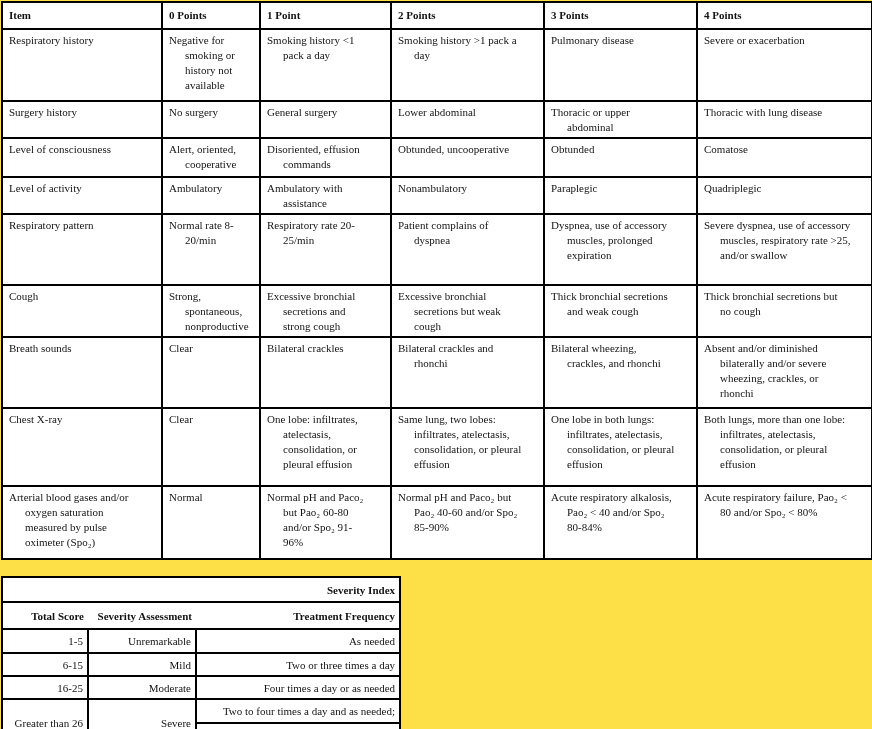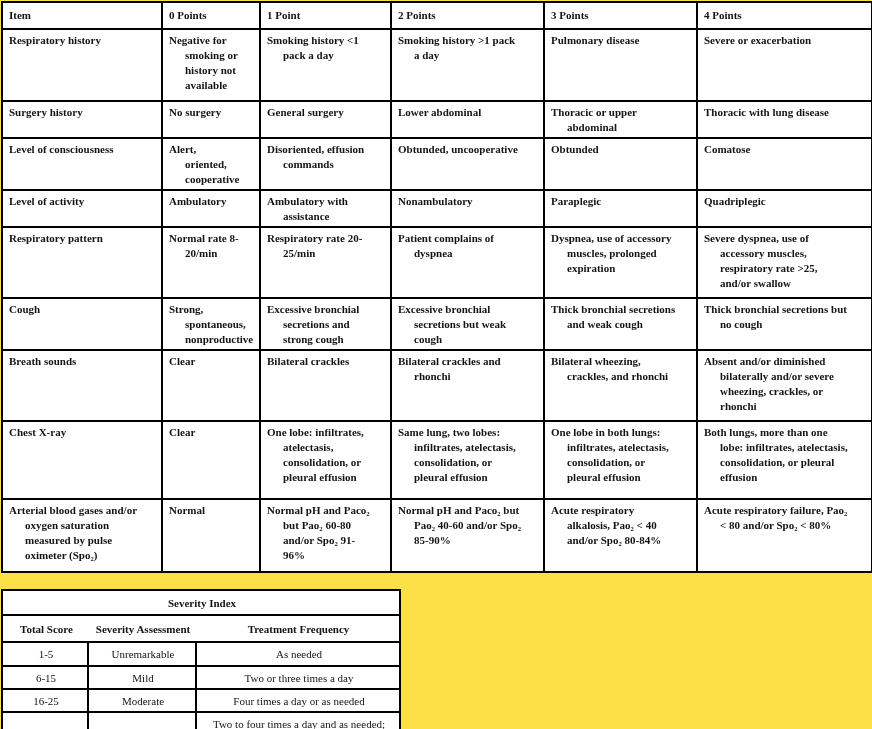--- a/index.html
+++ b/index.html
@@ -30,40 +30,40 @@
     line-height: 15px;
   }
   table.main th,
   table.main td {
     border: 2px solid #000000;
     vertical-align: top;
     text-align: left;
     padding: 3px 20px 2px 22px;
     text-indent: -16px; 
     overflow: hidden;
-    font-weight: bold;
+    font-weight: normal;
   }
   table.main th {
     font-weight: bold;
     vertical-align: middle;
     padding: 2px 4px 2px 6px;
     text-indent: 0;
     border-bottom: 2px solid #000000;
   }
   
   table.sev {
     width: 398px;
     margin: 16px 0 0 1px;
     font-size: 11px;
     line-height: 14px;
   }
   table.sev td {
     border: 2px solid #000000;
     vertical-align: middle;
-    text-align: center;
+    text-align: right;
     padding: 2px 4px 2px 6px;
     overflow: hidden;
   }
   table.sev td.sev-title,
   table.sev tr.sev-head td {
     font-weight: bold;
   }
   table.sev tr.sev-head td.nosep {
     border-left: hidden; 
   }

